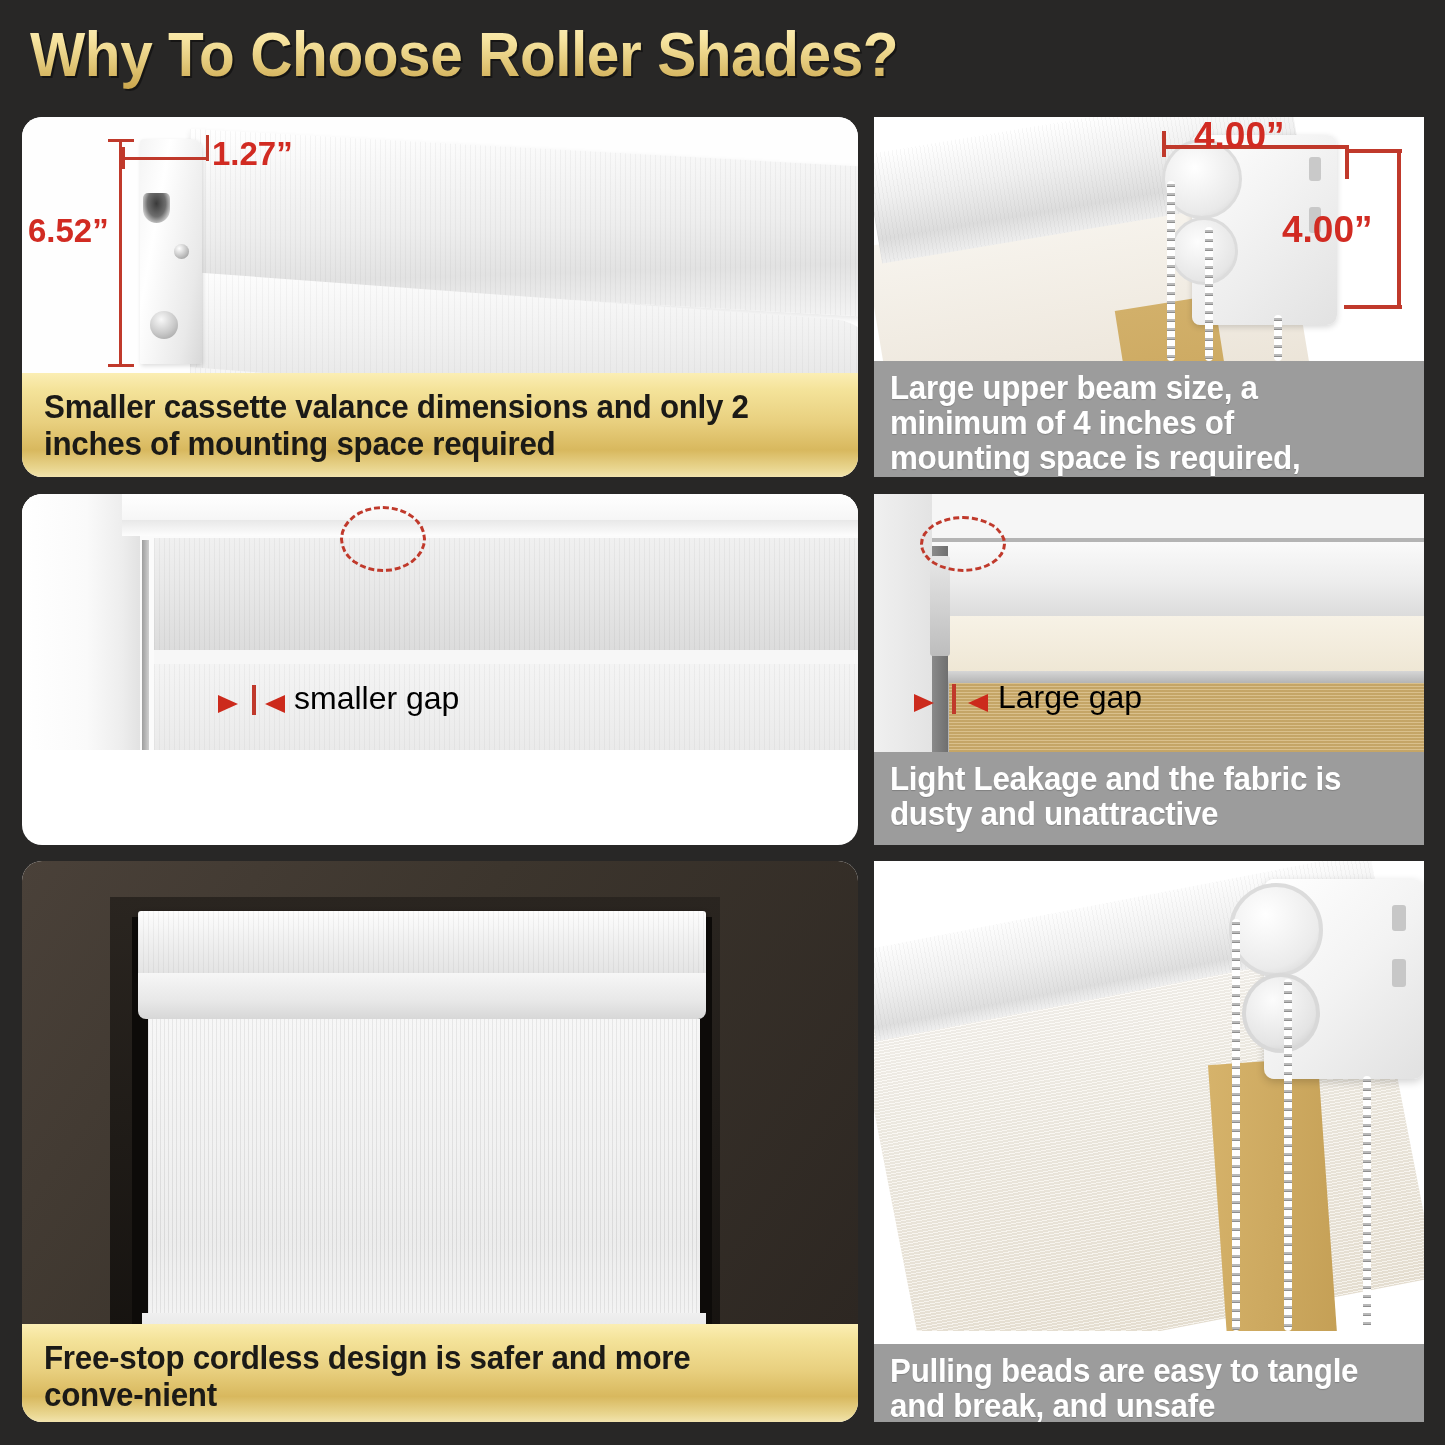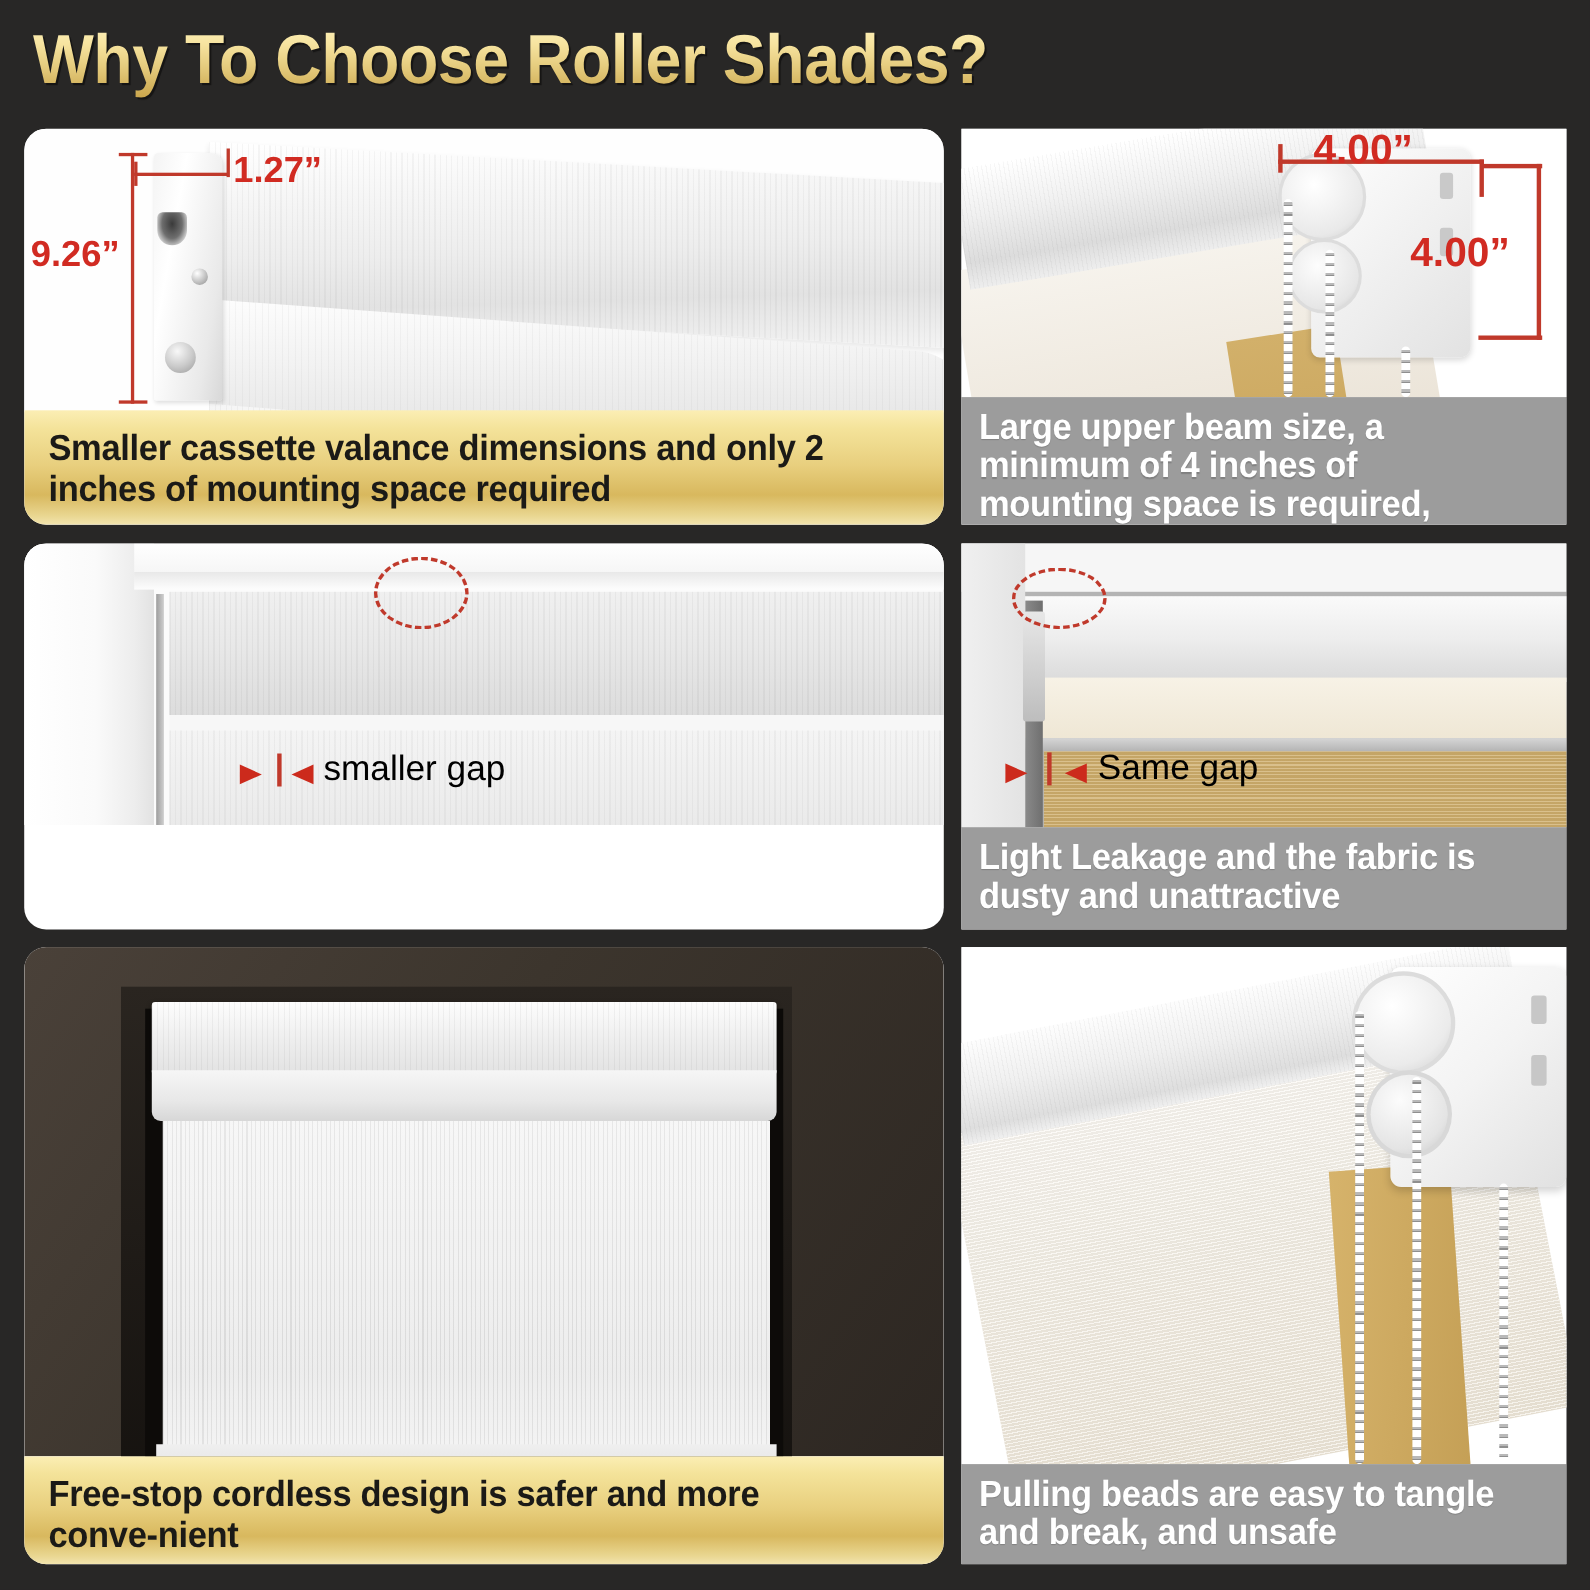--- a/index.html
+++ b/index.html
@@ -292,21 +292,21 @@
     <div class="p1-roll"></div>
     <div class="p1-fabric"></div>
     <div class="p1-bracket">
       <div class="p1-screw1"></div>
       <div class="p1-screw2"></div>
     </div>
 
     <div class="dimline" style="left:97px;top:22px;width:3px;height:228px;"></div>
     <div class="dimline" style="left:86px;top:22px;width:26px;height:3px;"></div>
     <div class="dimline" style="left:86px;top:247px;width:26px;height:3px;"></div>
-    <div class="dim-label" style="left:6px;top:95px;font-size:33px;">9.26”</div>
+    <div class="dim-label" style="left:6px;top:95px;font-size:33px;">6.52”</div>
 
     <div class="dimline" style="left:100px;top:40px;width:86px;height:3px;"></div>
     <div class="dimline" style="left:100px;top:30px;width:3px;height:22px;"></div>
     <div class="dimline" style="left:184px;top:18px;width:3px;height:26px;"></div>
     <div class="dim-label" style="left:190px;top:18px;font-size:33px;">1.27”</div>
   </div>
 
   <div class="caption gold" style="height:104px;">
     <div class="cap-text">Smaller cassette valance dimensions and only 2 inches of mounting space required</div>
   </div>
@@ -375,21 +375,21 @@
     <div class="p4-tan"></div>
     <div class="p4-darkgap"></div>
     <div class="p4-frameL"></div>
     <div class="p4-clip"></div>
 
     <div class="dashcircle" style="left:46px;top:22px;width:80px;height:50px;"></div>
 
     <div class="arrow-r" style="left:40px;top:200px;"></div>
     <div class="dimline" style="left:78px;top:190px;width:4px;height:30px;"></div>
     <div class="arrow-l" style="left:94px;top:200px;"></div>
-    <div class="ann-label" style="left:124px;top:185px;font-size:32px;">Same gap</div>
+    <div class="ann-label" style="left:124px;top:185px;font-size:32px;">Large gap</div>
   </div>
 
   <div class="caption gray" style="height:93px;">
     <div class="cap-text">Light Leakage and the fabric is dusty and unattractive</div>
   </div>
 </div>
 
 <div class="panel good" style="left:22px;top:861px;width:836px;height:561px;">
   <div class="photo" style="height:463px;">
     <div class="p5-wall"></div>
@@ -417,16 +417,16 @@
       <div class="s1"></div>
       <div class="s2"></div>
     </div>
     <div class="p6-round"></div>
     <div class="p6-round2"></div>
     <div class="beadchain" style="left:358px;top:58px;height:412px;"></div>
     <div class="beadchain" style="left:410px;top:118px;height:352px;"></div>
     <div class="beadchain" style="left:489px;top:215px;height:255px;"></div>
   </div>
 
-  <div class="caption gray" style="height:91px;">
+  <div class="caption gray" style="height:78px;">
     <div class="cap-text">Pulling beads are easy to tangle and break, and unsafe</div>
   </div>
 </div>
 
 </body></html>

